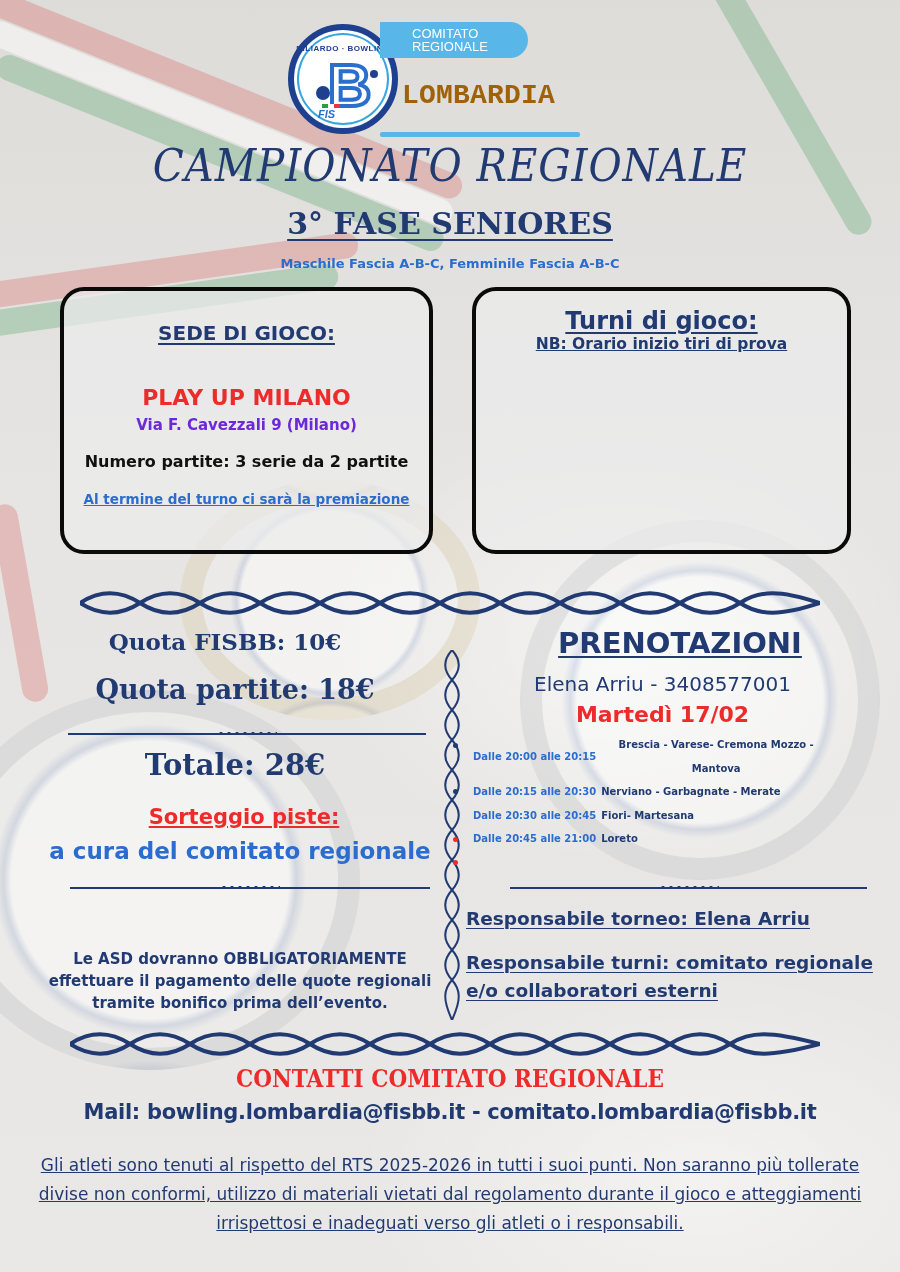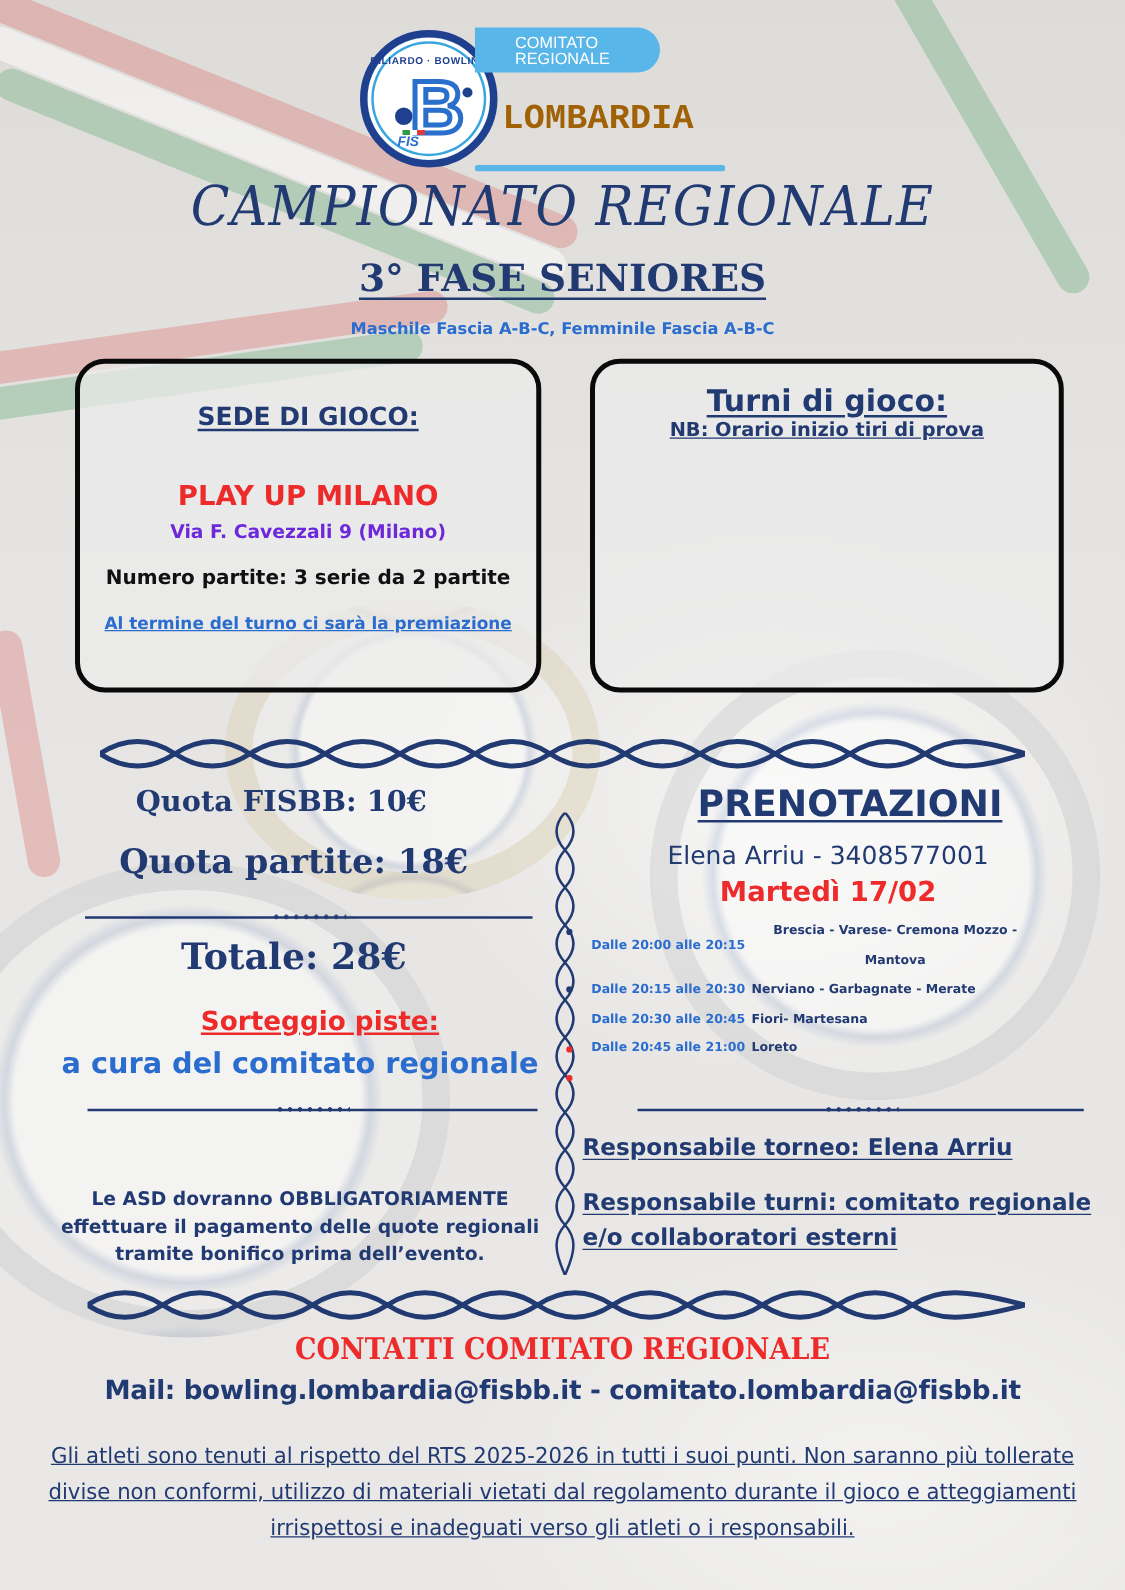--- a/index.html
+++ b/index.html
@@ -118,21 +118,21 @@
   .wave { position: absolute; }
   .hline { position: absolute; height: 1.5px; background: #223a72; }
   .hline .orn { position: absolute; left: 50%; top: -3px; transform: translateX(-50%); width: 60px; height: 7px;
     background: radial-gradient(circle, #223a72 1.5px, transparent 2px) 0 0/8px 7px repeat-x; }
 
   
   .fee { position: absolute; left: 0; width: 470px; text-align: center; font-family: "DejaVu Serif", serif; font-weight: bold; color: #223a72; }
   .fee1 { top: 628px; font-size: 23px; left: -10px; }
   .fee2 { top: 674px; font-size: 27px; }
   .fee-total { top: 748px; font-size: 29px; }
-  .draw-label { position: absolute; left: 16px; width: 480px; top: 805px; text-align: center; font-size: 21px; font-weight: bold; color: #ee2b2b; text-decoration: underline; }
+  .draw-label { position: absolute; left: 4px; width: 480px; top: 805px; text-align: center; font-size: 21px; font-weight: bold; color: #ee2b2b; text-decoration: underline; }
   .draw-value { position: absolute; left: 0; width: 480px; top: 838px; text-align: center; font-size: 23px; font-weight: bold; color: #2b6ccf; }
   .iban { position: absolute; left: 38px; top: 908px; font-size: 19px; font-weight: bold; color: #111; white-space: nowrap; letter-spacing: -0.3px; }
   .iban .lbl { color: #111; }
   .notice { position: absolute; left: 30px; width: 420px; top: 948px; text-align: center; font-size: 15px; font-weight: bold; color: #223a72; line-height: 22px; }
 
   
   .bk-title { position: absolute; left: 470px; width: 420px; top: 626px; text-align: center; font-size: 29px; font-weight: bold; color: #223a72; text-decoration: underline; text-underline-offset: 3px; }
   .bk-contact { position: absolute; left: 470px; width: 385px; top: 672px; text-align: center; font-size: 20px; color: #223a72; }
   .bk-date { position: absolute; left: 470px; width: 385px; top: 702px; text-align: center; font-size: 22px; font-weight: bold; color: #ee2b2b; }
   .slots { position: absolute; left: 473px; top: 733px; width: 420px; }

